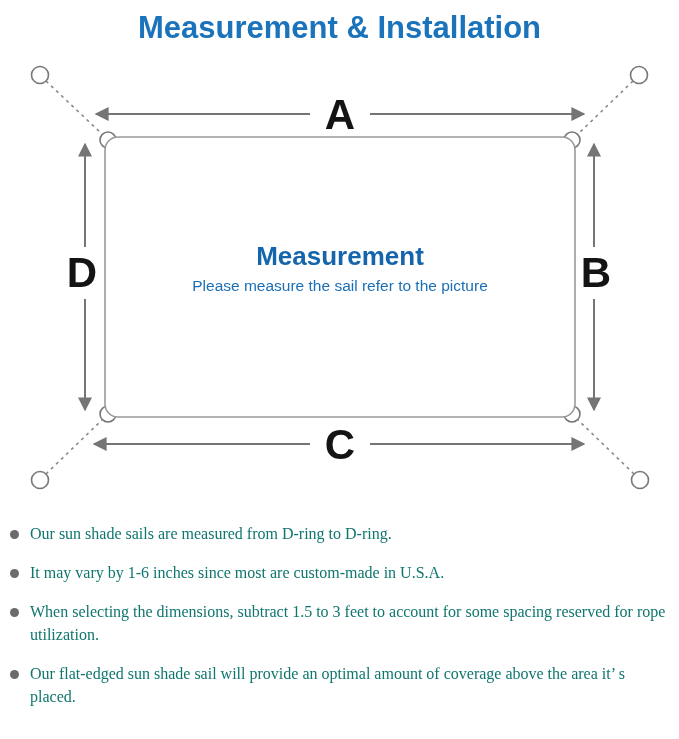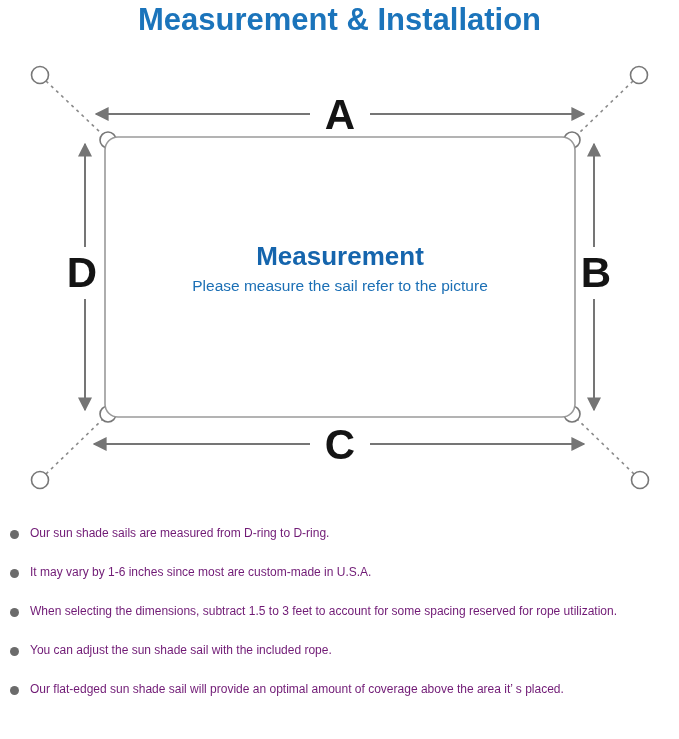--- a/index.html
+++ b/index.html
@@ -1,37 +1,38 @@
 <!DOCTYPE html>
 <html><head>
 <meta charset="utf-8">
 <style>
   html, body { margin: 0; padding: 0; background: #ffffff; }
   body {
     width: 679px; height: 739px; position: relative; overflow: hidden;
     font-family: "Liberation Sans", "DejaVu Sans", sans-serif;
   }
   .page-title {
-    position: absolute; top: 0; left: 0; width: 679px;
+    position: absolute; top: 8px; left: 0; width: 679px;
     margin: 0; padding-top: 2px;
     text-align: center;
     font-size: 31px; font-weight: bold; letter-spacing: 0px;
     color: #1b74bb;
   }
   .diagram-wrap { position: absolute; top: 52px; left: 0; width: 679px; height: 462px; }
   .notes-list {
     position: absolute; top: 522px; left: 10px; width: 662px;
     margin: 0; padding: 0; list-style: none;
   }
   .notes-list li {
     position: relative;
     padding-left: 20px;
     margin-bottom: 16px;
-    font-size: 12px; line-height: 23px;
-    color: #701a75;
+    font-size: 16px; line-height: 23px;
+    color: #0f766e;
+    font-family: Liberation Serif, serif;
   }
   .bullet {
     position: absolute; left: 0; top: 7.5px;
     width: 9px; height: 9px; border-radius: 50%;
     background: #6b6b6b;
   }
   svg text.dim-label {
     font-family: "Liberation Sans", "DejaVu Sans", sans-serif;
     font-size: 42px; font-weight: bold; fill: #141414;
   }
@@ -113,19 +114,15 @@
   <li>
     <span class="bullet"></span>
     <span>It may vary by 1-6 inches since most are custom-made in U.S.A.</span>
   </li>
   <li>
     <span class="bullet"></span>
     <span>When selecting the dimensions, subtract 1.5 to 3 feet to account for some spacing reserved for rope utilization.</span>
   </li>
   <li>
     <span class="bullet"></span>
-    <span>You can adjust the sun shade sail with the included rope.</span>
-  </li>
-  <li>
-    <span class="bullet"></span>
     <span>Our flat-edged sun shade sail will provide an optimal amount of coverage above the area it’ s placed.</span>
   </li>
 </ul>
 
 </body></html>

